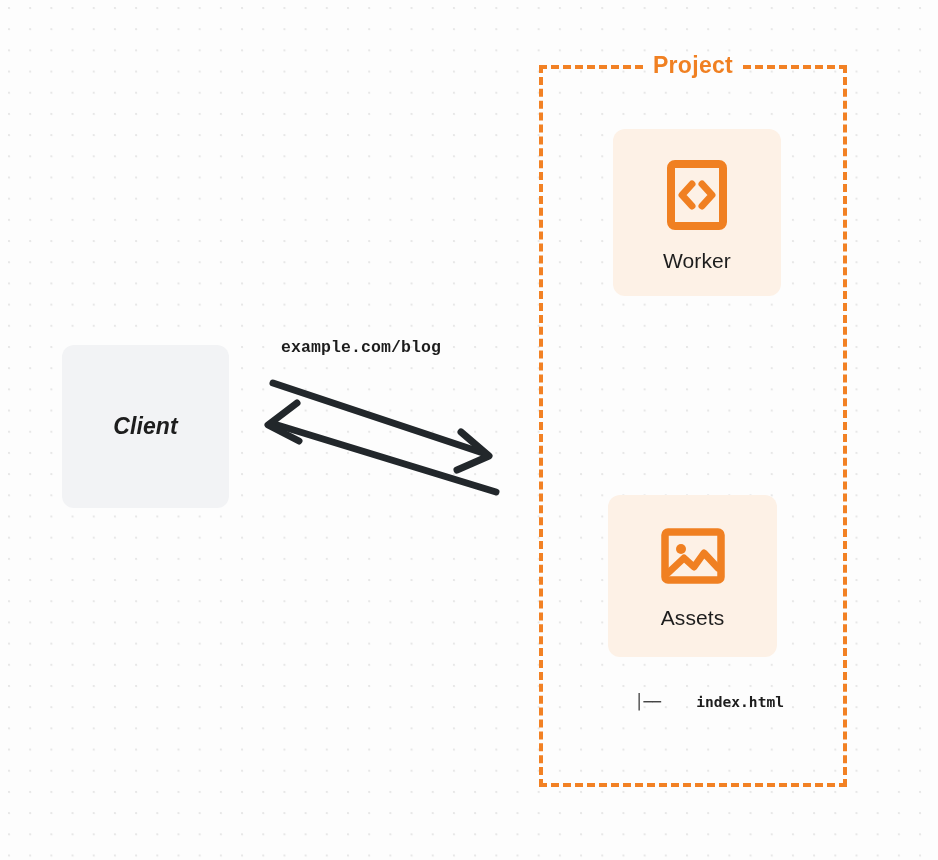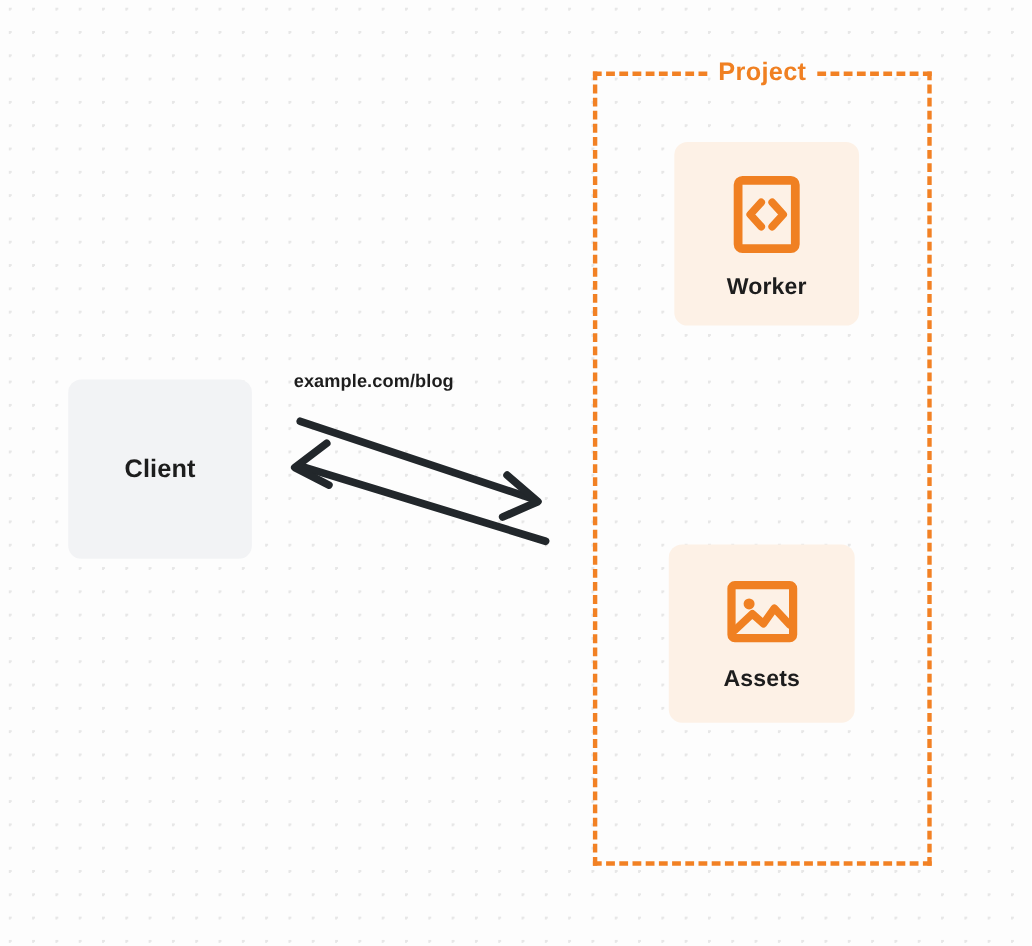--- a/index.html
+++ b/index.html
@@ -63,21 +63,21 @@
     flex-direction: column;
     align-items: center;
     justify-content: center;
   }
   .node-card .node-icon {
     display: block;
     line-height: 0;
   }
   .node-card .node-label {
     font-size: 21px;
-    font-weight: 700;
+    font-weight: 400;
     color: #1d1d1d;
     letter-spacing: 0.1px;
   }
 
   
   #worker-node {
     left: 613px;
     top: 129px;
     width: 168px;
     height: 167px;
@@ -118,32 +118,34 @@
     left: 62px;
     top: 345px;
     width: 167px;
     height: 163px;
     background-color: #f2f3f5;
   }
   #client-node .node-label {
     font-size: 23px;
     font-weight: 700;
     color: #1d1d1d;
+    font-style: italic;
   }
 
   
   #request-label {
     position: absolute;
-    left: 267px;
+    left: 281px;
     top: 338px;
     font-size: 16.5px;
     font-weight: 700;
     color: #1d1d1d;
     letter-spacing: 0.1px;
     white-space: nowrap;
+    font-family: Liberation Mono, monospace;
   }
 
   
   #arrow-layer {
     position: absolute;
     left: 0;
     top: 0;
     width: 938px;
     height: 860px;
     pointer-events: none;
@@ -175,20 +177,21 @@
       <svg width="66" height="60" viewBox="0 0 66 60" xmlns="http://www.w3.org/2000/svg">
         <rect x="5" y="6" width="56" height="48" rx="3" ry="3" fill="none" stroke="#f08022" stroke-width="7.5"></rect>
         <circle cx="21" cy="23" r="5" fill="#f08022"></circle>
         <path d="M8 47 L24 32 L34 41 L44 27 L58 42" fill="none" stroke="#f08022" stroke-width="7" stroke-linecap="round" stroke-linejoin="round"></path>
       </svg>
     </span>
     <span class="node-label">Assets</span>
   </div>
 
   <div id="assets-tree">
+    <span class="tree-line">│──    index.html</span>
     
   </div>
 
   <div class="node-card" id="client-node">
     <span class="node-label">Client</span>
   </div>
 
   <div id="request-label">example.com/blog</div>
 
   <svg id="arrow-layer" viewBox="0 0 938 860" xmlns="http://www.w3.org/2000/svg">

